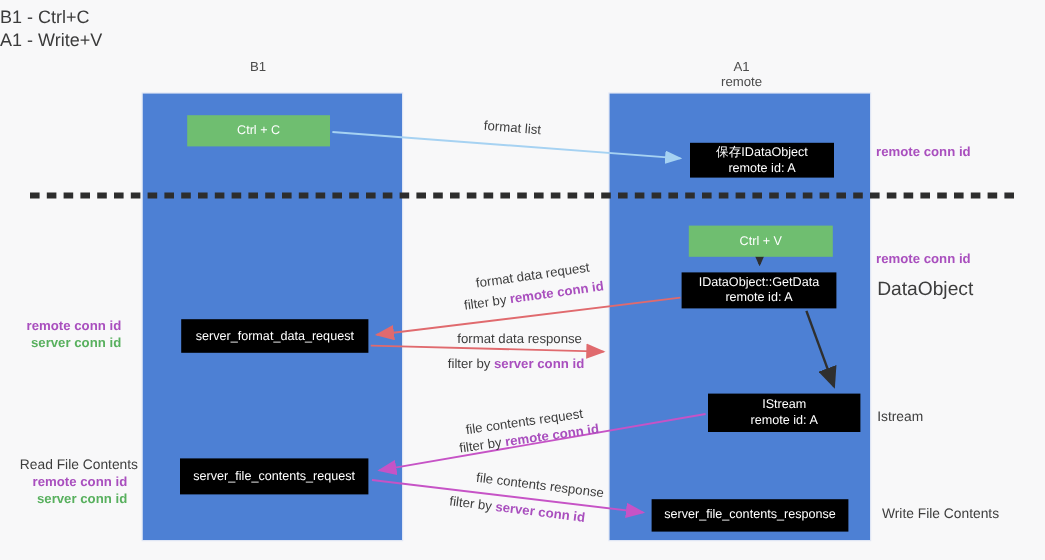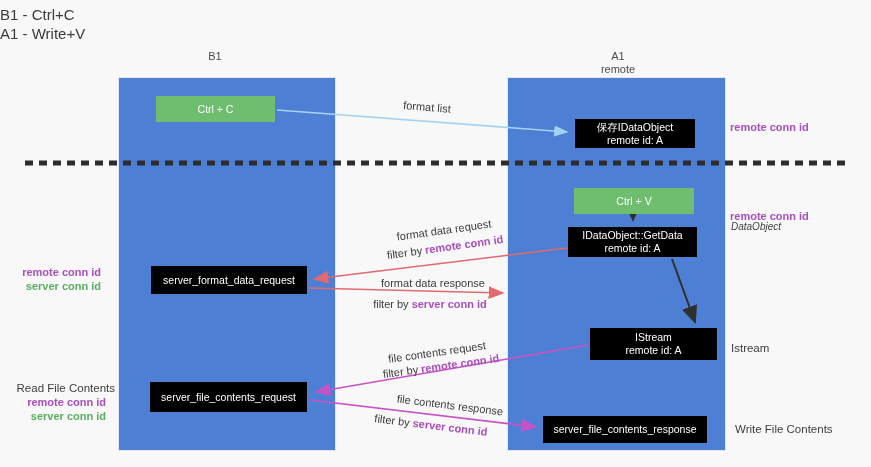--- a/index.html
+++ b/index.html
@@ -56,21 +56,21 @@
   .l-fcresp{left:450px;top:405px;transform:translate(-50%,-50%) rotate(7deg);}
   .l-filter4{left:431px;top:425px;transform:translate(-50%,-50%) rotate(7deg);}
   .fb{margin-right:3px;}
   .cid-p{color:#a94fbe;font-weight:700;}
   .cid-g{color:#58b05e;font-weight:700;}
 
   
   .side{position:absolute;z-index:3;font-size:11px;line-height:13.5px;white-space:nowrap;}
   .s-right-remote-1{left:730px;top:121px;}
   .s-right-remote-2{left:730px;top:210px;}
-  .s-dataobject{left:731px;top:220px;font-size:10px;color:#3d3d3d;font-style:italic;}
+  .s-dataobject{left:731px;top:235px;font-size:16px;color:#3d3d3d;}
   .s-istream{left:731px;top:342px;font-size:11.5px;color:#3d3d3d;}
   .s-write-file{left:735px;top:423px;font-size:11.5px;color:#3d3d3d;}
   .s-left-ids-1{left:0;top:266px;width:101px;text-align:right;}
   .s-read-file{left:0;top:382px;width:115px;text-align:right;font-size:11.5px;color:#3d3d3d;}
   .s-left-ids-2{left:0;top:396px;width:106px;text-align:right;}
 </style>
 </head>
 <body>
 
 <div id="canvas">

